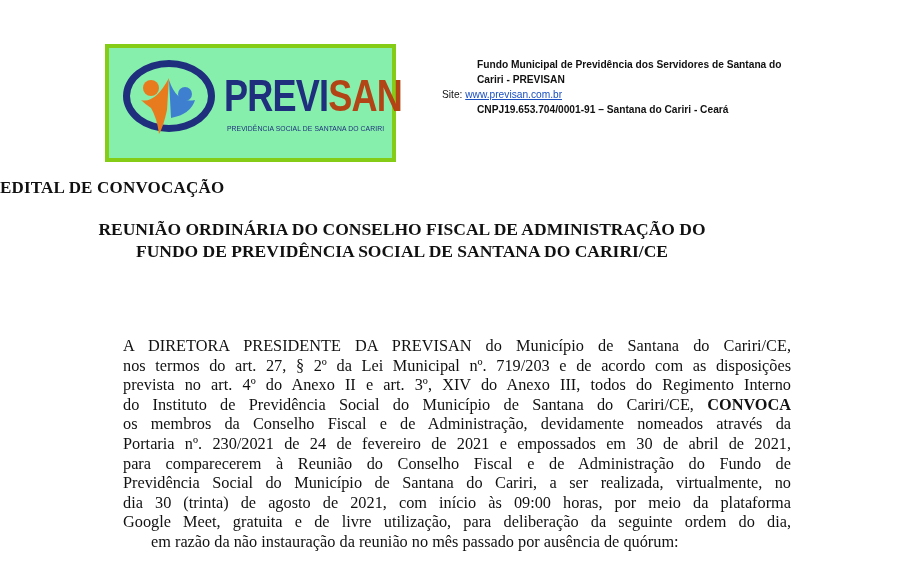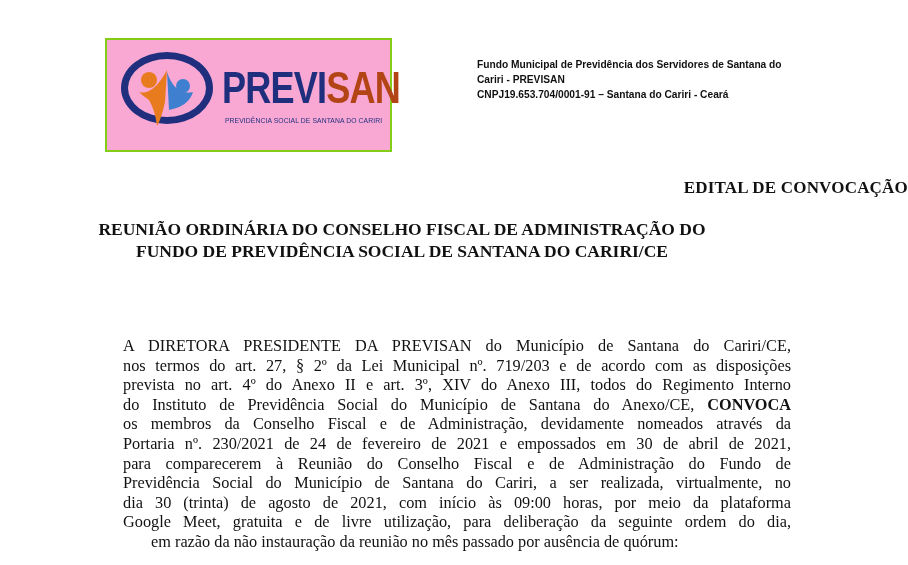--- a/index.html
+++ b/index.html
@@ -2,22 +2,22 @@
 <html><head>
   <meta charset="utf-8">
   <style>
     html, body { margin:0; padding:0; }
     body {
       width:908px; height:565px; overflow:hidden; background:#ffffff;
       font-family:"Liberation Serif", serif; color:#111;
       position:relative;
     }
     .logo-box {
-      position:absolute; left:105px; top:38px; width:283px; height:110px;
-      border:2px solid #84cc16; background:#f9a8d4;
+      position:absolute; left:105px; top:44px; width:283px; height:110px;
+      border:4px solid #84cc16; background:#86efac;
     }
     .logo-ring {
       position:absolute; left:14px; top:12px; width:92px; height:72px;
       border:7px solid #1f2f7e; border-radius:50%; box-sizing:border-box;
     }
     .fig-orange { position:absolute; left:28px; top:22px; }
     .logo-word {
       position:absolute; left:115px; top:24px; font-family:"Liberation Sans", sans-serif;
       font-weight:bold; font-size:44px; letter-spacing:-1px; transform:scaleX(0.82);
       transform-origin:left center; line-height:48px;
@@ -29,21 +29,21 @@
       font-size:8px; color:#1f2f7e; letter-spacing:0.1px; transform:scaleX(0.85); transform-origin:left center;
       white-space:nowrap;
     }
     .header-info {
       position:absolute; left:442px; top:57px; font-family:"Liberation Sans", sans-serif;
       font-size:10.2px; line-height:15px; color:#111;
     }
     .header-info .b { font-weight:bold;padding-left:35px; }
     .header-info a { color:#1a4fc0; text-decoration:underline; }
     .title {
-      position:absolute; left:0; width:908px; top:178px; text-align:right;
+      position:absolute; left:0; width:908px; top:178px; text-align:left;
       font-weight:bold; font-size:17px; letter-spacing:0.2px;
     }
     .subtitle {
       position:absolute; left:0; width:804px; top:218px; text-align:center;
       font-weight:bold; font-size:17.5px; line-height:22px;
     }
     .body-text {
       position:absolute; left:123px; width:668px; top:336px;
       font-size:16.3px; line-height:19.6px; text-align:justify;
     }
@@ -62,35 +62,36 @@
     <circle cx="48" cy="24" r="7" fill="#3f7fd0"></circle>
     <path d="M32 10 Q40 34 58 30 Q54 44 34 48 Z" fill="#3f7fd0"></path>
   </svg>
   <div class="logo-word"><span class="p1">PREVI</span><span class="p2">SAN</span></div>
   <div class="logo-tag">PREVIDÊNCIA SOCIAL DE SANTANA DO CARIRI</div>
 </div>
 
 <div class="header-info">
   <div class="b">Fundo Municipal de Previdência dos Servidores de Santana do</div>
   <div class="b">Cariri - PREVISAN</div>
+  <div><span>Site: </span><a>www.previsan.com.br</a></div>
   <div class="b">CNPJ19.653.704/0001-91 – Santana do Cariri - Ceará</div>
 </div>
 
 <div class="title">EDITAL DE CONVOCAÇÃO</div>
 
 <div class="subtitle">
   <div>REUNIÃO ORDINÁRIA DO CONSELHO FISCAL DE ADMINISTRAÇÃO DO</div>
   <div>FUNDO DE PREVIDÊNCIA SOCIAL DE SANTANA DO CARIRI/CE</div>
 </div>
 
 <div class="body-text">
   <span class="line">A DIRETORA PRESIDENTE DA PREVISAN do Município de Santana do Cariri/CE,</span>
   <span class="line">nos termos do art. 27, § 2º da Lei Municipal nº. 719/203 e de acordo com as disposições</span>
   <span class="line">prevista no art. 4º do Anexo II e art. 3º, XIV do Anexo III, todos do Regimento Interno</span>
-  <span class="line"><span>do Instituto de Previdência Social do Município de Santana do Anexo/CE,</span> <b>CONVOCA</b></span>
+  <span class="line"><span>do Instituto de Previdência Social do Município de Santana do Cariri/CE,</span> <b>CONVOCA</b></span>
   <span class="line">os membros da Conselho Fiscal e de Administração, devidamente nomeados através da</span>
   <span class="line">Portaria nº. 230/2021 de 24 de fevereiro de 2021 e empossados em 30 de abril de 2021,</span>
   <span class="line">para comparecerem à Reunião do Conselho Fiscal e de Administração do Fundo de</span>
   <span class="line">Previdência Social do Município de Santana do Cariri, a ser realizada, virtualmente, no</span>
   <span class="line">dia 30 (trinta) de agosto de 2021, com início às 09:00 horas, por meio da plataforma</span>
   <span class="line">Google Meet, gratuita e de livre utilização, para deliberação da seguinte ordem do dia,</span>
   <span class="line last">em razão da não instauração da reunião no mês passado por ausência de quórum:</span>
 </div>
 
 </body></html>

